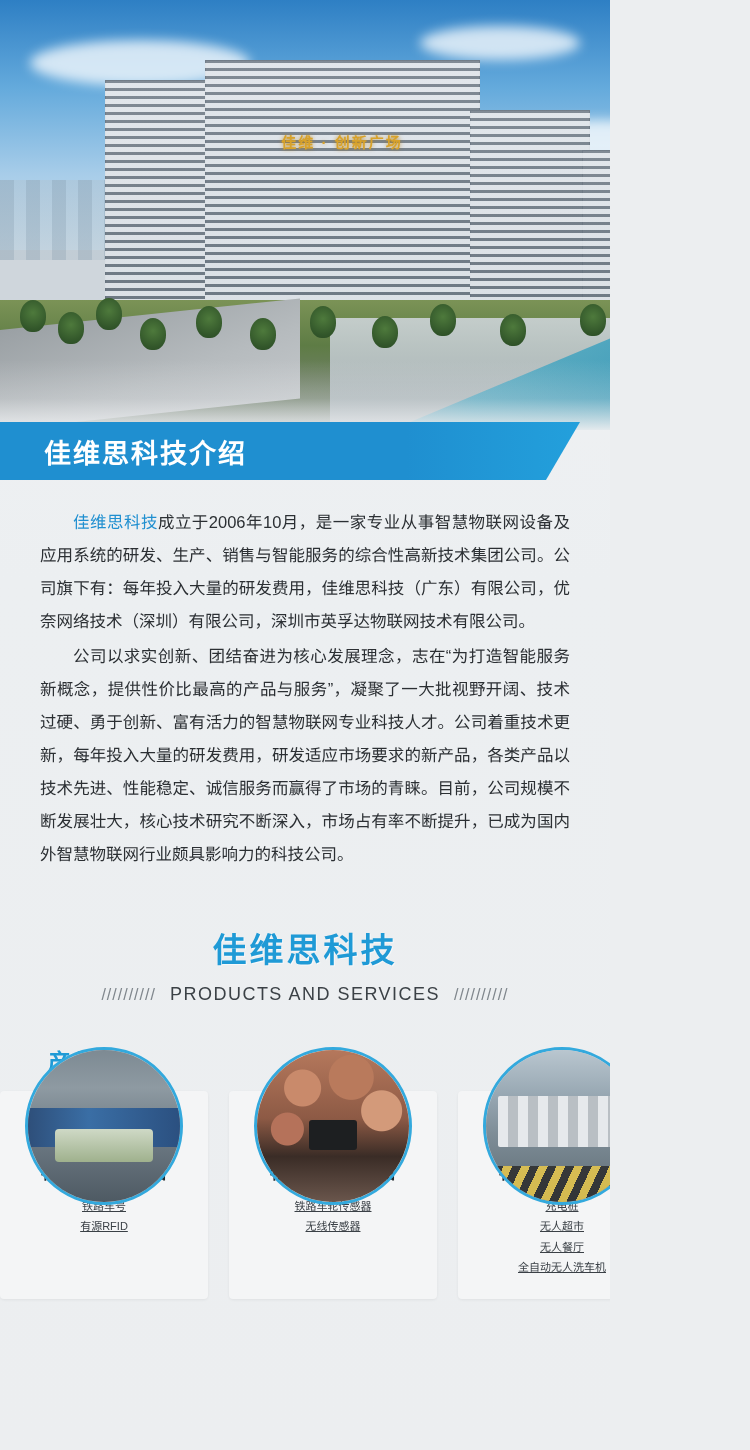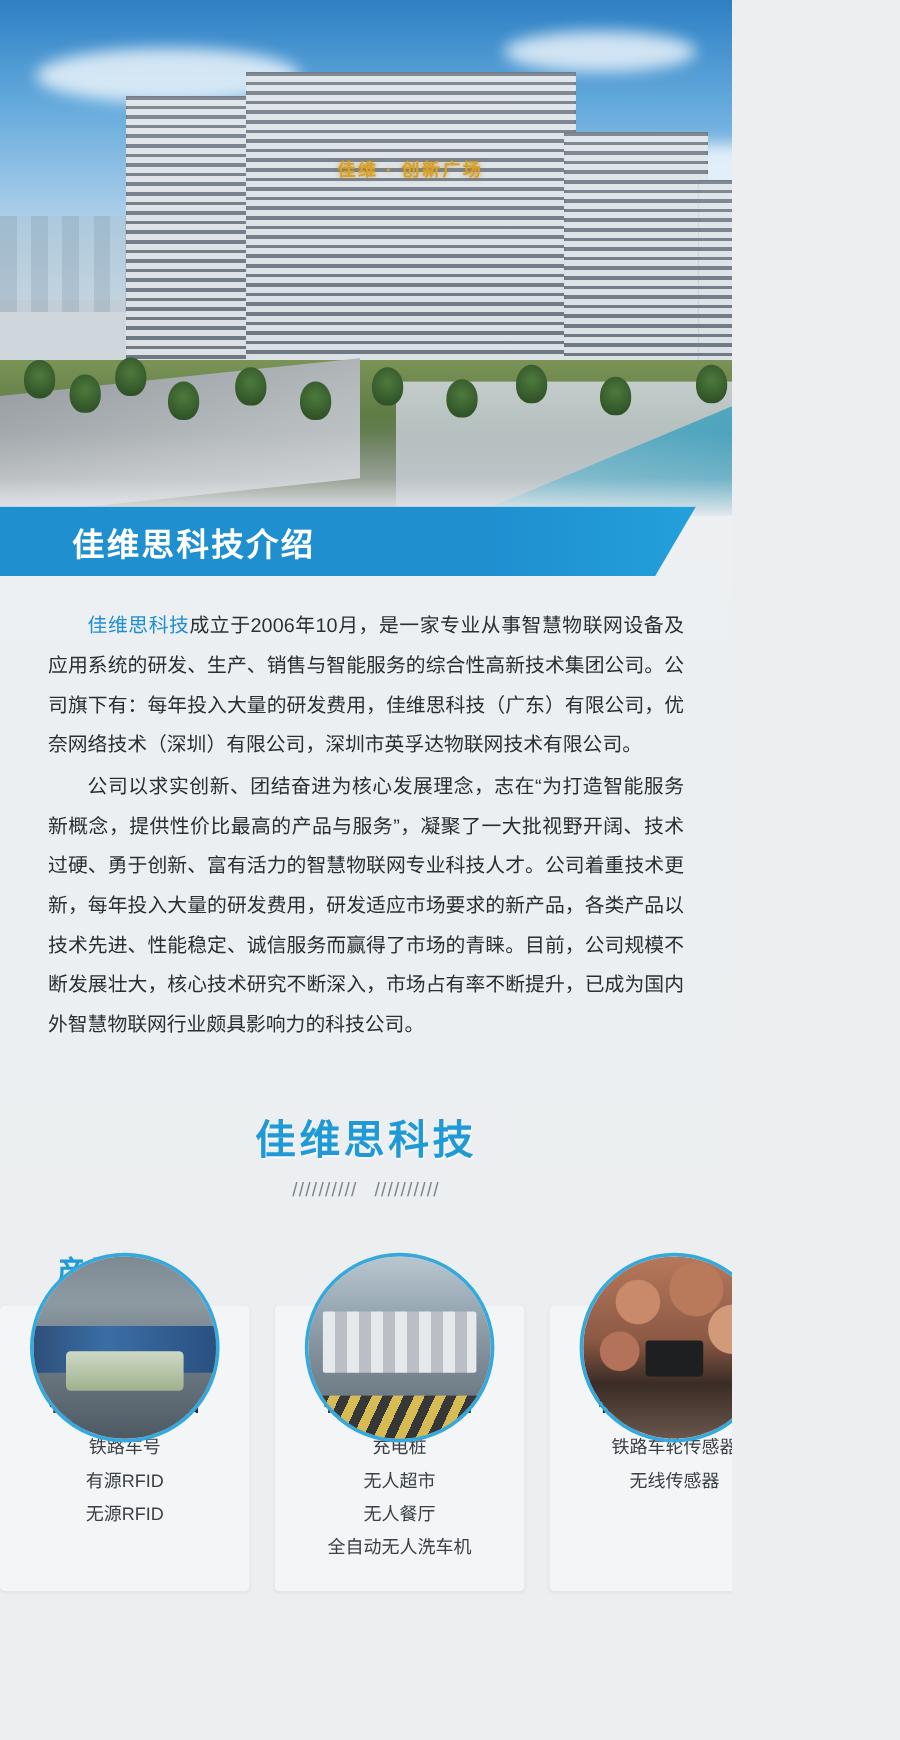--- a/index.html
+++ b/index.html
@@ -160,21 +160,21 @@
     margin-top: -8px;
     width: 580px;
     height: 58px;
     background: linear-gradient(90deg, #1f8fd0 0%, #1f8fd0 70%, #23a0dc 100%);
     display: flex;
     align-items: center;
     clip-path: polygon(0 0, 100% 0, calc(100% - 34px) 100%, 0 100%);
   }
   .title-bar h1 {
     margin: 0;
-    padding-left: 60px;
+    padding-left: 44px;
     color: #fff;
     font-size: 27px;
     font-weight: bold;
     letter-spacing: 2px;
   }
 
   
   .intro {
     padding: 26px 40px 0 40px;
     color: #2b2f33;
@@ -320,23 +320,24 @@
     font-weight: bold;
     color: #23282c;
     letter-spacing: 1px;
   }
   .card ul {
     list-style: none;
     margin: 0;
     padding: 0;
   }
   .card li {
-    font-size: 15px;
+    font-size: 11px;
     line-height: 1.85;
     color: #3a4046;
+    text-decoration: underline;
   }
 </style>
 </head>
 <body>
 
 <div class="page">
 
   <div class="watermark">SYS</div>
 
   <div class="hero">
@@ -386,62 +387,62 @@
     <p>
       <span class="brand">佳维思科技</span><span>成立于2006年10月，是一家专业从事智慧物联网设备及应用系统的研发、生产、销售与智能服务的综合性高新技术集团公司。公司旗下有：每年投入大量的研发费用，佳维思科技（广东）有限公司，优奈网络技术（深圳）有限公司，深圳市英孚达物联网技术有限公司。</span>
     </p>
     <p>公司以求实创新、团结奋进为核心发展理念，志在“为打造智能服务新概念，提供性价比最高的产品与服务”，凝聚了一大批视野开阔、技术过硬、勇于创新、富有活力的智慧物联网专业科技人才。公司着重技术更新，每年投入大量的研发费用，研发适应市场要求的新产品，各类产品以技术先进、性能稳定、诚信服务而赢得了市场的青睐。目前，公司规模不断发展壮大，核心技术研究不断深入，市场占有率不断提升，已成为国内外智慧物联网行业颇具影响力的科技公司。</p>
   </div>
 
   <div class="ps-head">
     <div class="cn">佳维思科技</div>
     <div class="en-row">
       <span class="slashes">//////////</span>
+      <span class="en">PRODUCTS AND SERVICES</span>
       <span class="slashes">//////////</span>
     </div>
   </div>
 
   <div class="prod-label-row">
     <span class="prod-label">产品</span>
     <span class="chev">〉〉〉</span>
   </div>
 
   <div class="cards">
 
     <div class="card">
       <div class="circle">
         <div class="photo-a"></div>
       </div>
       <h3>物联网前端产品</h3>
       <ul>
         <li>铁路车号</li>
         <li>有源RFID</li>
-        <li>无源RFID</li>
+      </ul>
+    </div>
+
+    <div class="card">
+      <div class="circle">
+        <div class="photo-b"></div>
+      </div>
+      <h3>物联网感知产品</h3>
+      <ul>
+        <li>铁路车轮传感器</li>
+        <li>无线传感器</li>
       </ul>
     </div>
 
     <div class="card">
       <div class="circle">
         <div class="photo-c"></div>
       </div>
       <h3>物联网智能设备</h3>
       <ul>
         <li>充电桩</li>
         <li>无人超市</li>
         <li>无人餐厅</li>
         <li>全自动无人洗车机</li>
       </ul>
     </div>
 
-    <div class="card">
-      <div class="circle">
-        <div class="photo-b"></div>
-      </div>
-      <h3>物联网感知产品</h3>
-      <ul>
-        <li>铁路车轮传感器</li>
-        <li>无线传感器</li>
-      </ul>
-    </div>
-
   </div>
 
 </div>
 
 </body></html>

